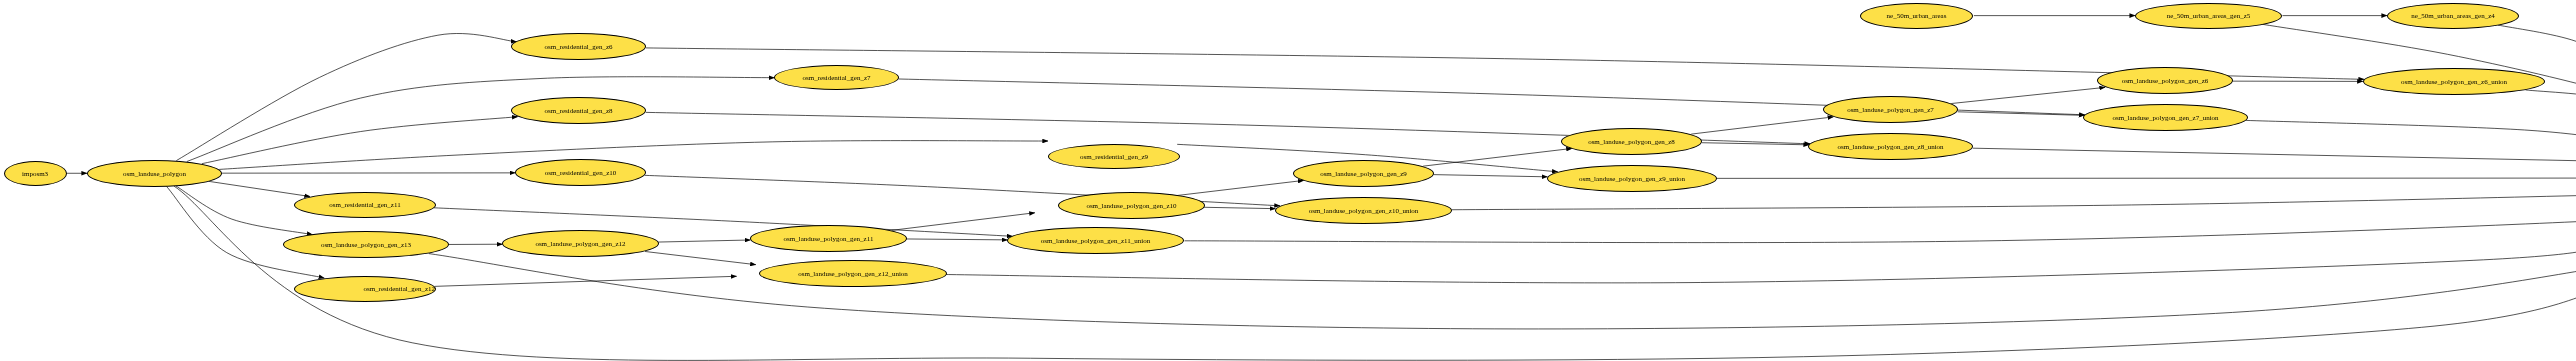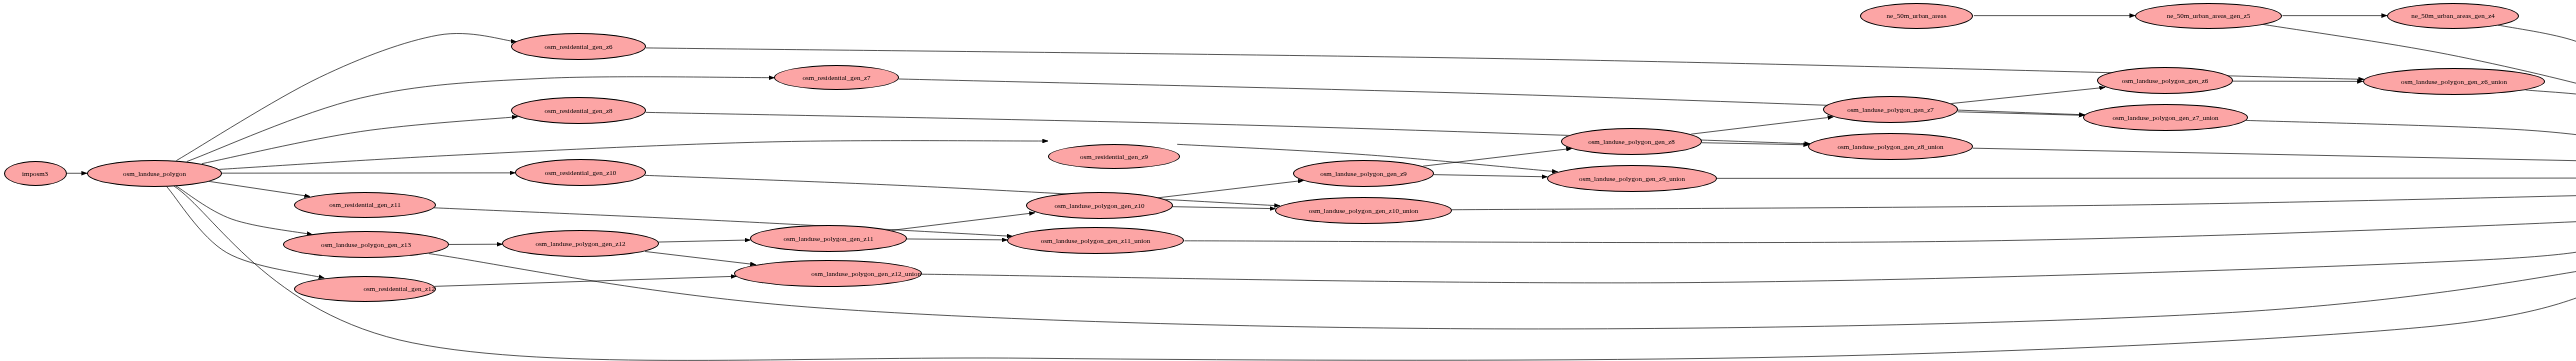--- a/index.html
+++ b/index.html
@@ -1,19 +1,19 @@
 <!DOCTYPE html>
 <html style="font-size:8.2px"><head>
 <meta charset="utf-8">
 <style>
   html,body{margin:0;padding:0;background:#ffffff;}
   #canvas{position:relative;width:2741px;height:362px;background:#ffffff;overflow:hidden;
           font-family:"Liberation Serif","DejaVu Serif",serif;}
   #edges{position:absolute;left:0;top:0;width:2741px;height:362px;}
-  .node{position:absolute;border:0.7px solid #000;border-radius:50%;background:#fca5a5;
+  .node{position:absolute;border:0.7px solid #000;border-radius:50%;background:#fde047;
         display:flex;align-items:center;justify-content:center;box-sizing:border-box;}
   .node span{font-size:7px;color:#000;white-space:nowrap;}
 </style>
 </head>
 <body>
 
 <div id="canvas">
   <svg id="edges" xmlns="http://www.w3.org/2000/svg" viewBox="0 0 5320 702" width="2741" height="362">
     <defs>
       <marker id="arrow" markerUnits="userSpaceOnUse" markerWidth="12" markerHeight="9" refX="11" refY="4.5" orient="auto">
@@ -96,24 +96,24 @@
       </div>
       <div class="node" style="left: 294px; top: 276px; width: 142px; height: 26px; justify-content: flex-end;">
         <span>osm_residential_gen_z12</span>
       </div>
       <div class="node" style="left: 502px; top: 230px; width: 157px; height: 27px;">
         <span>osm_landuse_polygon_gen_z12</span>
       </div>
       <div class="node" style="left: 750px; top: 225px; width: 157px; height: 27px;">
         <span>osm_landuse_polygon_gen_z11</span>
       </div>
-      <div class="node" style="left: 734px; top: 260px; width: 188px; height: 27px; justify-content: flex-end;">
+      <div class="node" style="left: 759px; top: 260px; width: 188px; height: 27px;">
         <span>osm_landuse_polygon_gen_z12_union</span>
       </div>
-      <div class="node" style="left: 1026px; top: 192px; width: 147px; height: 27px; font-family: Liberation Serif, serif;">
+      <div class="node" style="left: 1058px; top: 192px; width: 147px; height: 27px; font-family: Liberation Serif, serif;">
         <span>osm_landuse_polygon_gen_z10</span>
       </div>
       <div class="node" style="left: 1007px; top: 227px; width: 177px; height: 27px;">
         <span>osm_landuse_polygon_gen_z11_union</span>
       </div>
       <div class="node" style="left: 1293px; top: 160px; width: 141px; height: 27px;">
         <span>osm_landuse_polygon_gen_z9</span>
       </div>
       <div class="node" style="left: 1275px; top: 197px; width: 177px; height: 27px; font-family: Liberation Serif, serif;">
         <span>osm_landuse_polygon_gen_z10_union</span>

